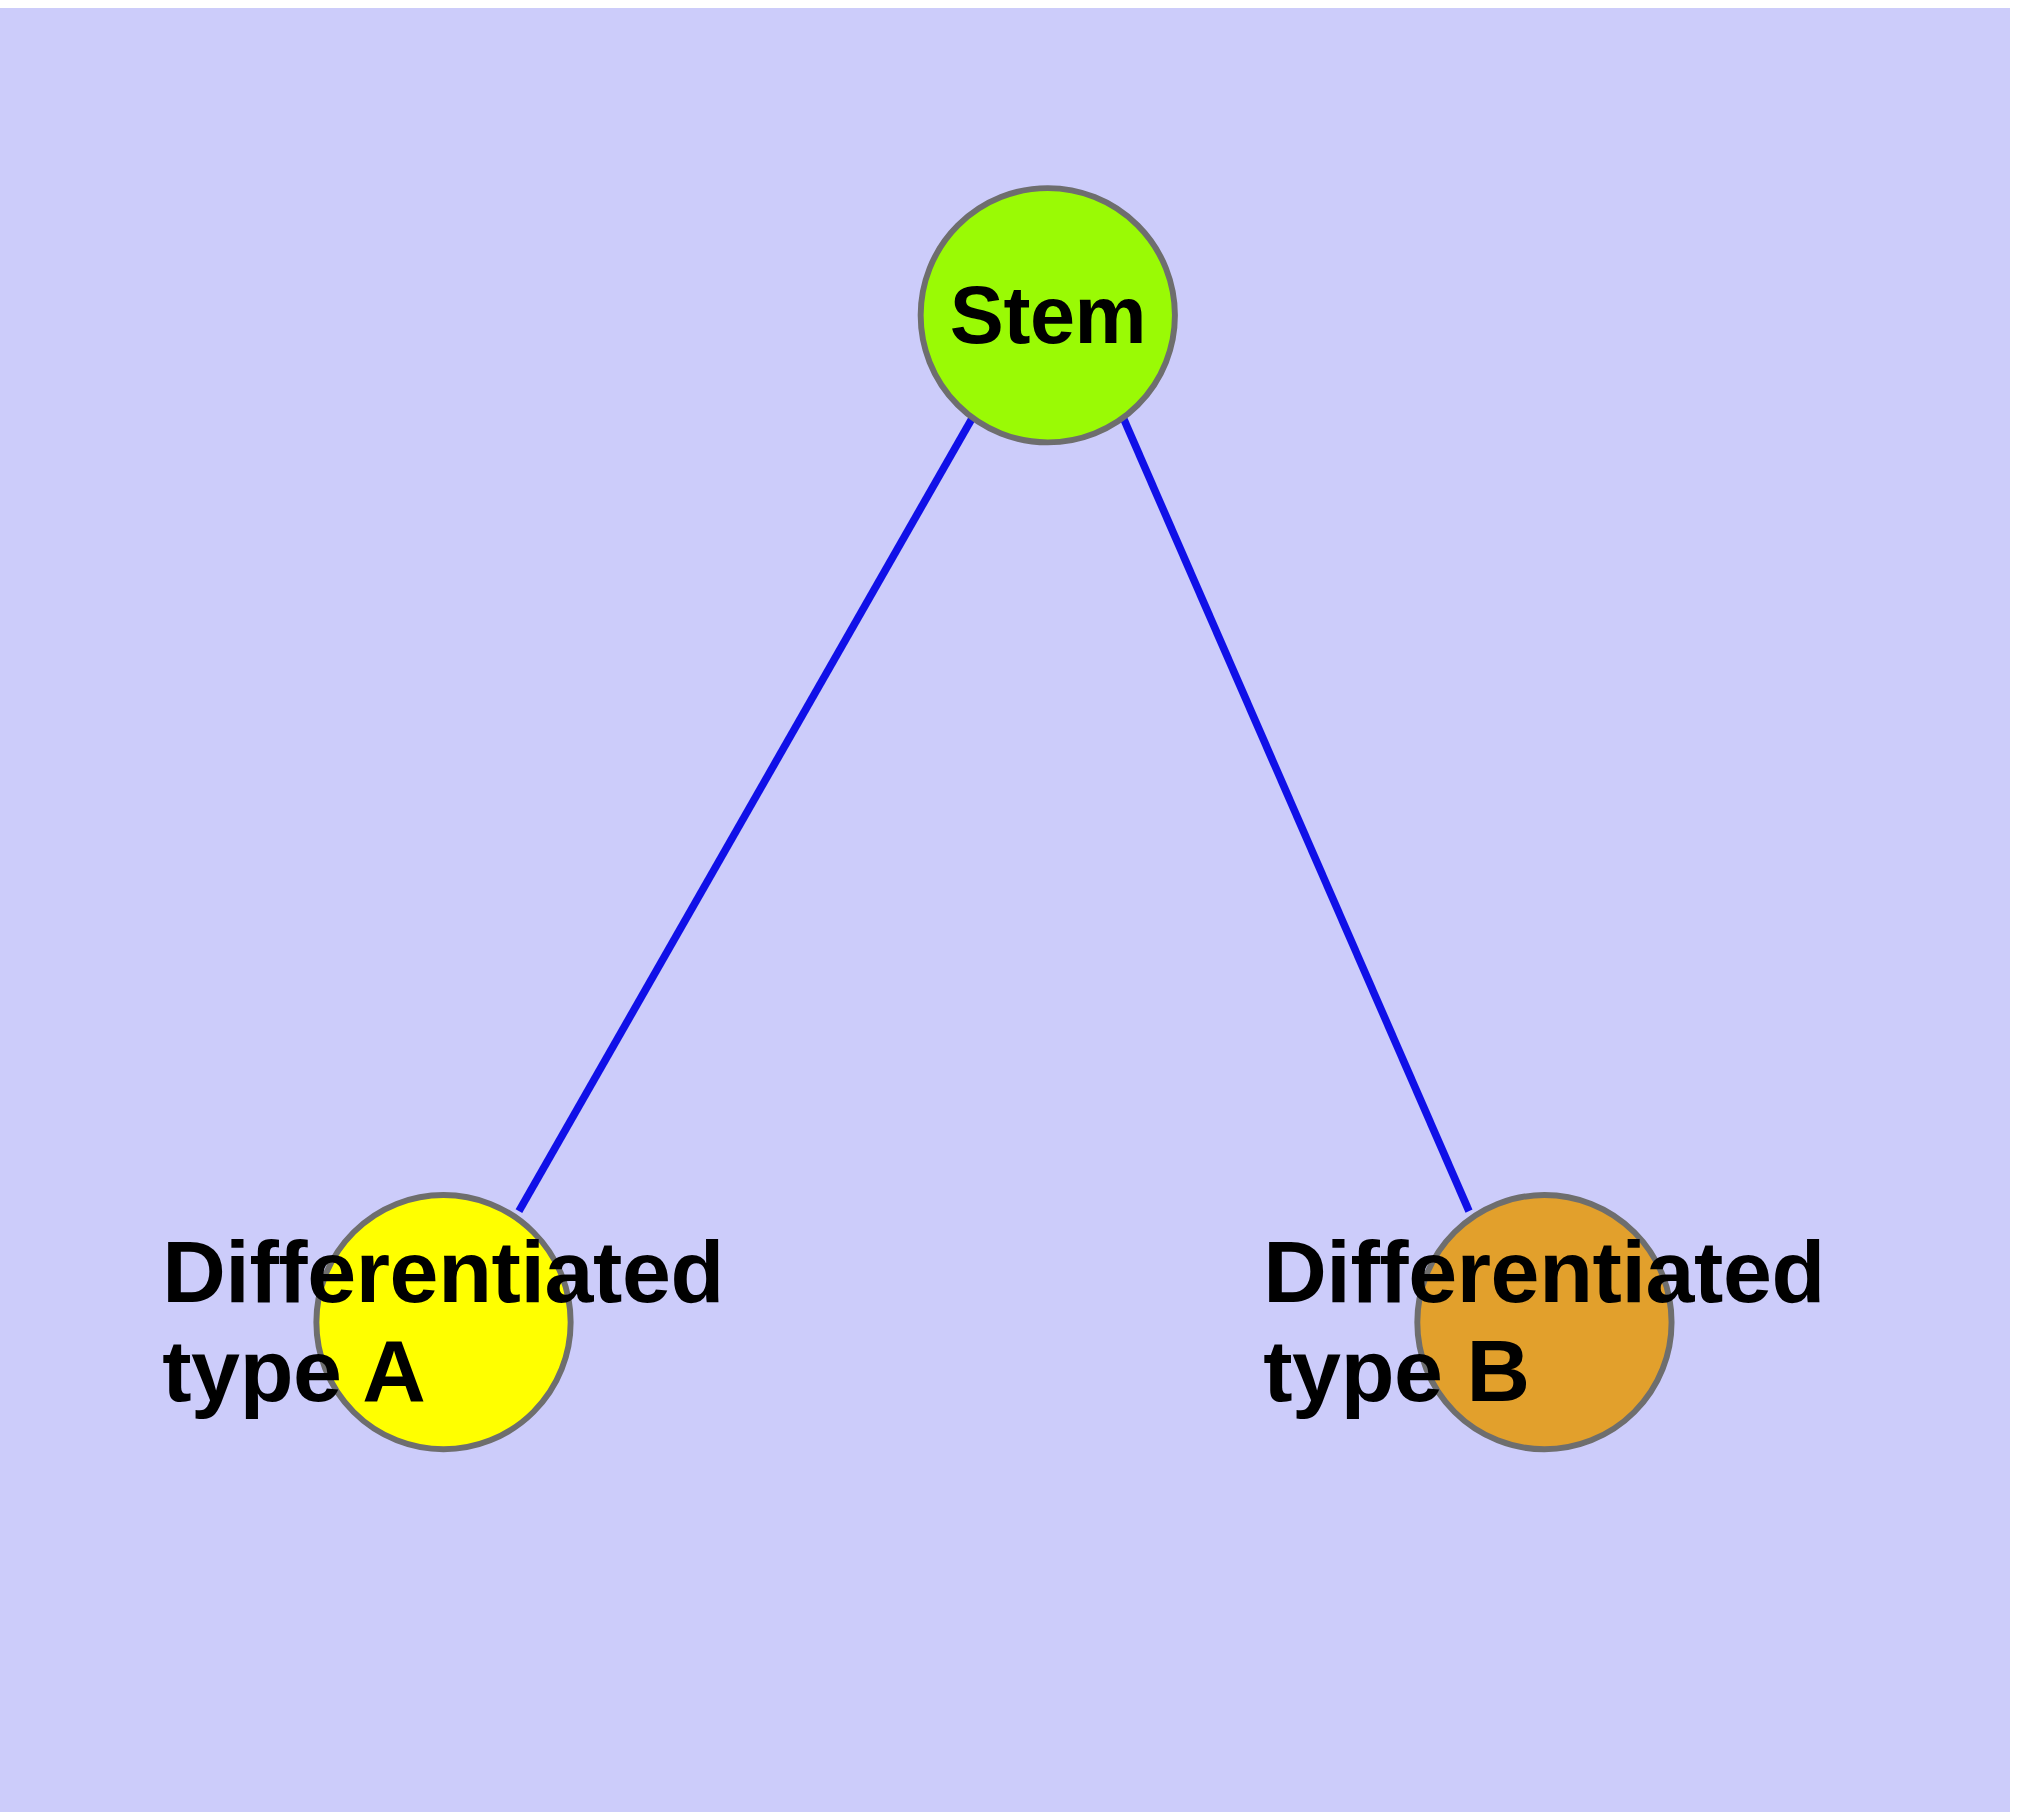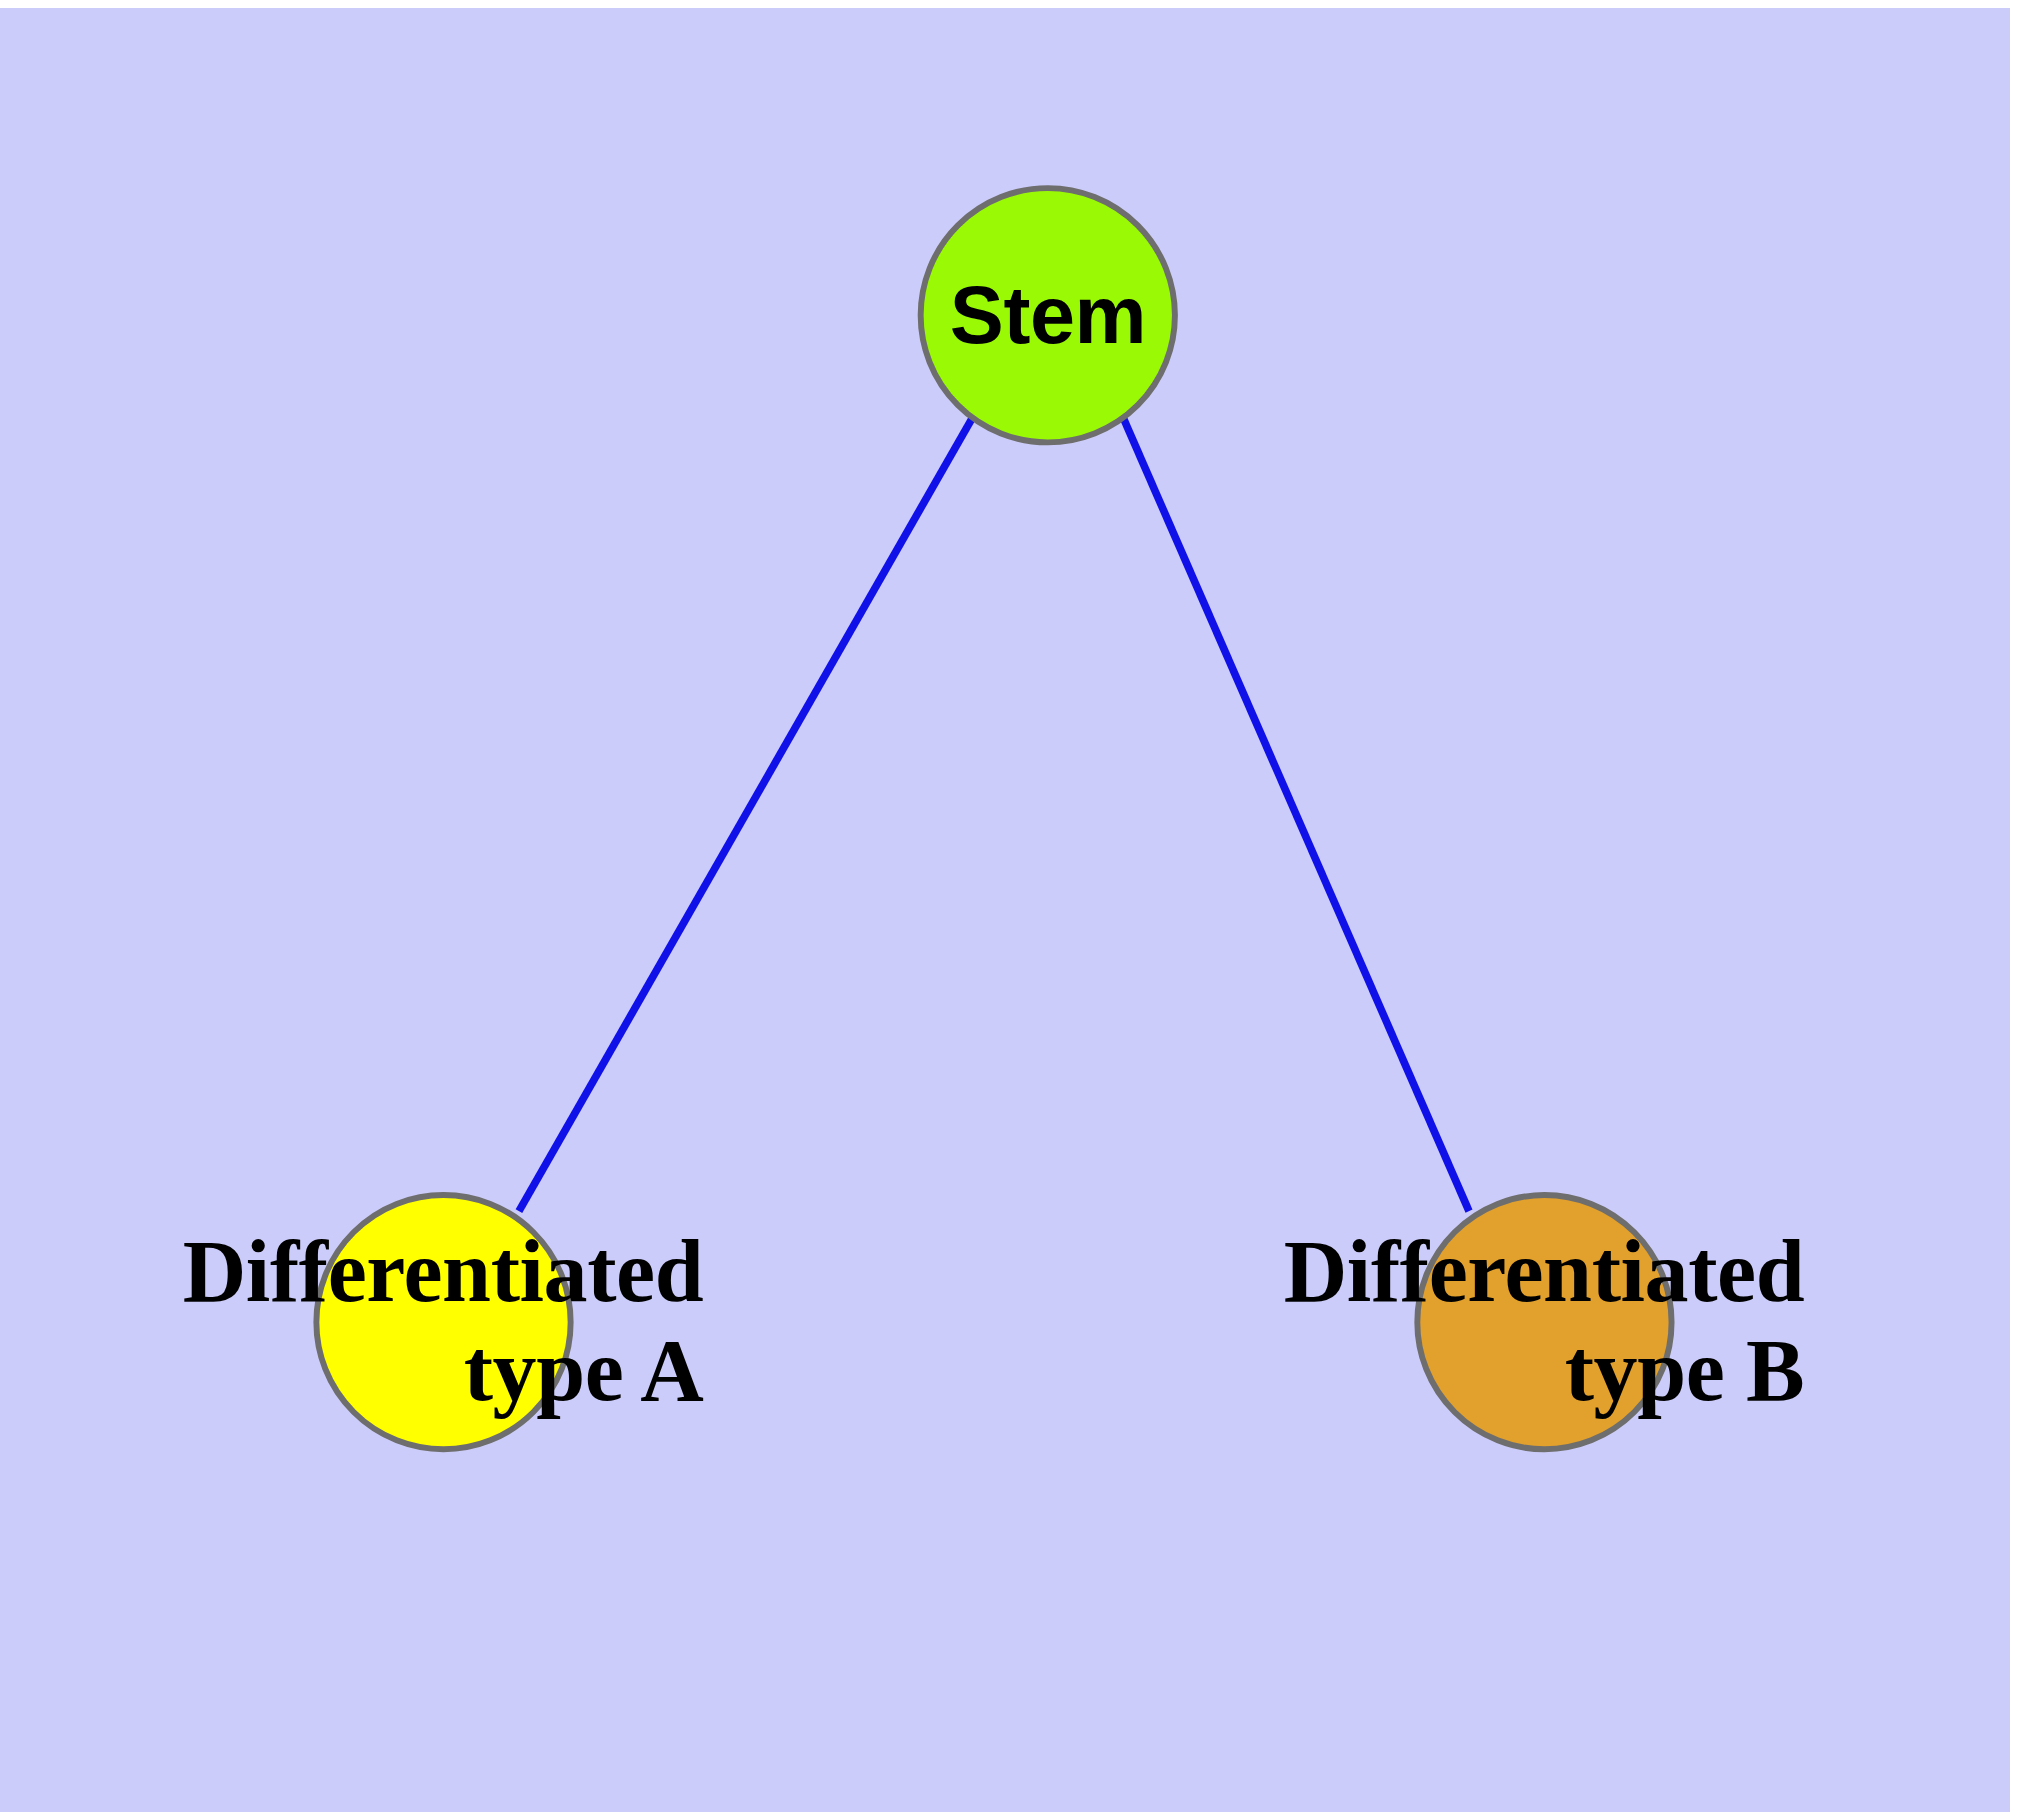--- a/index.html
+++ b/index.html
@@ -35,33 +35,32 @@
     stroke: #6e6e6e;
     stroke-width: 7;
   }
   .edge-line {
     stroke-linecap: butt;
   }
   .node-label {
     position: absolute;
     color: #000000;
     font-weight: bold;
-    text-align: right;
+    text-align: left;
     line-height: 1.12;
     white-space: pre-line;
     transform: translate(-50%, -50%);
     pointer-events: none;
     letter-spacing: -0.4px;
   }
   .label-stem {
     font-size: 81px;
   }
   .label-leaf {
     font-size: 88px;
-    font-family: Liberation Serif, serif;
   }
 </style>
 </head>
 <body>
 
 <div id="canvas">
 
   <div id="plot-bg" style="background: rgb(204, 204, 250);"></div>
 
   <svg id="graph-svg" viewBox="0 0 2384 2138">

